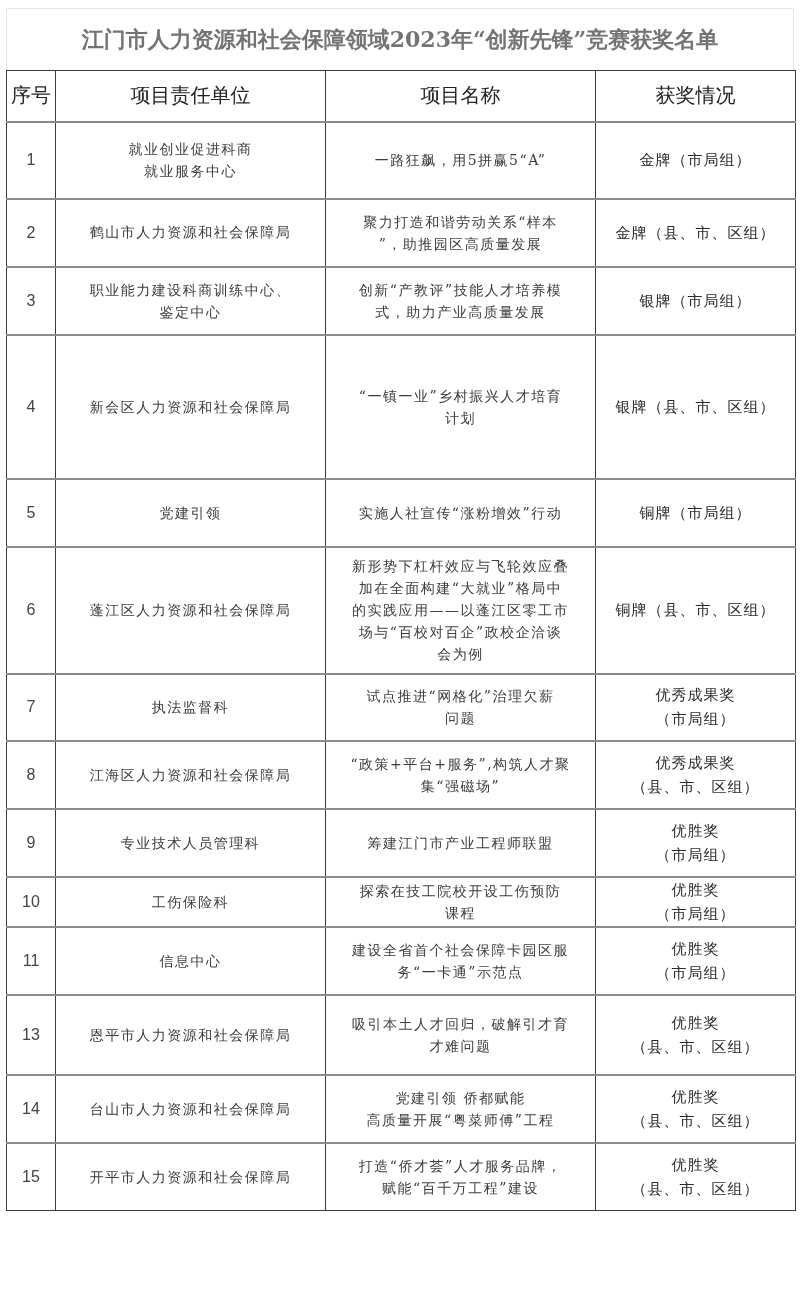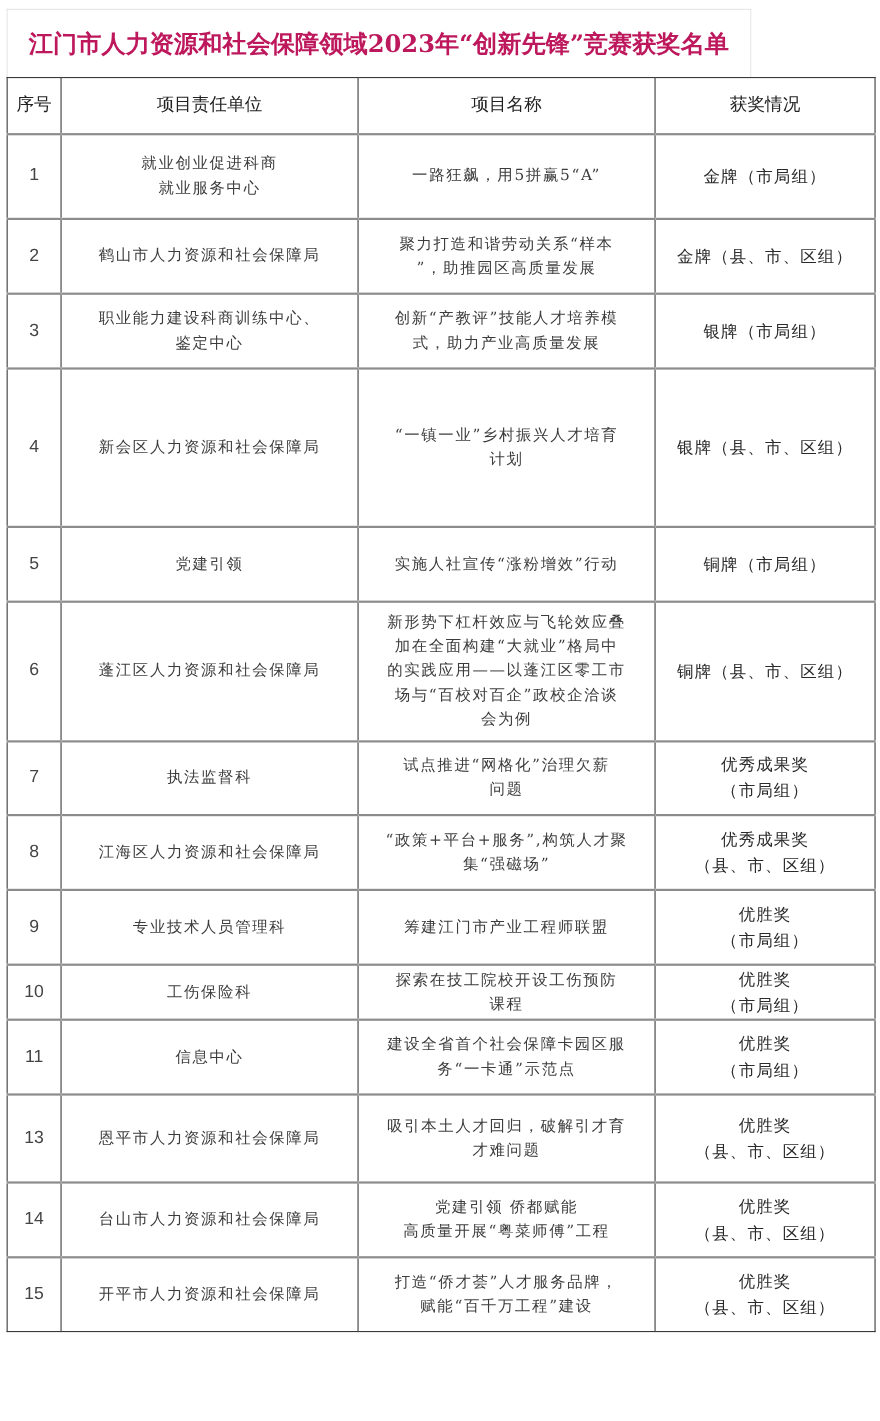--- a/index.html
+++ b/index.html
@@ -20,30 +20,30 @@
       left: 0;
       top: 0;
       width: 800px;
       height: 1292px;
       background: #ffffff;
     }
     .title {
       position: absolute;
       left: 6px;
       top: 8px;
-      width: 677px;
+      width: 788px;
       height: 62px;
       display: flex;
       align-items: center;
       justify-content: center;
       font-family: "DejaVu Serif", "Liberation Serif", serif;
       font-weight: bold;
       font-size: 22px;
       letter-spacing: 0px;
-      color: #be185d;
+      color: #737373;
       border-left: 1px solid #e6e6e6;
       border-right: 1px solid #e6e6e6;
       border-top: 1px solid #e6e6e6;
       box-sizing: border-box;
       white-space: nowrap;
     }
     table.awards {
       position: absolute;
       left: 6px;
       top: 70px;
@@ -57,21 +57,21 @@
       text-align: center;
       vertical-align: middle;
       padding: 0 4px;
       box-sizing: border-box;
     }
     table.awards tbody tr td {
       border-top: 2px solid #8c8c8c;
     }
     table.awards th {
       font-weight: normal;
-      font-size: 16px;
+      font-size: 20px;
       color: #222;
       height: 51px;
     }
     col.c-idx { width: 49px; }
     col.c-unit { width: 270px; }
     col.c-proj { width: 270px; }
     col.c-award { width: 200px; }
     td.idx {
       font-family: "Liberation Sans", sans-serif;
       font-size: 16px;

